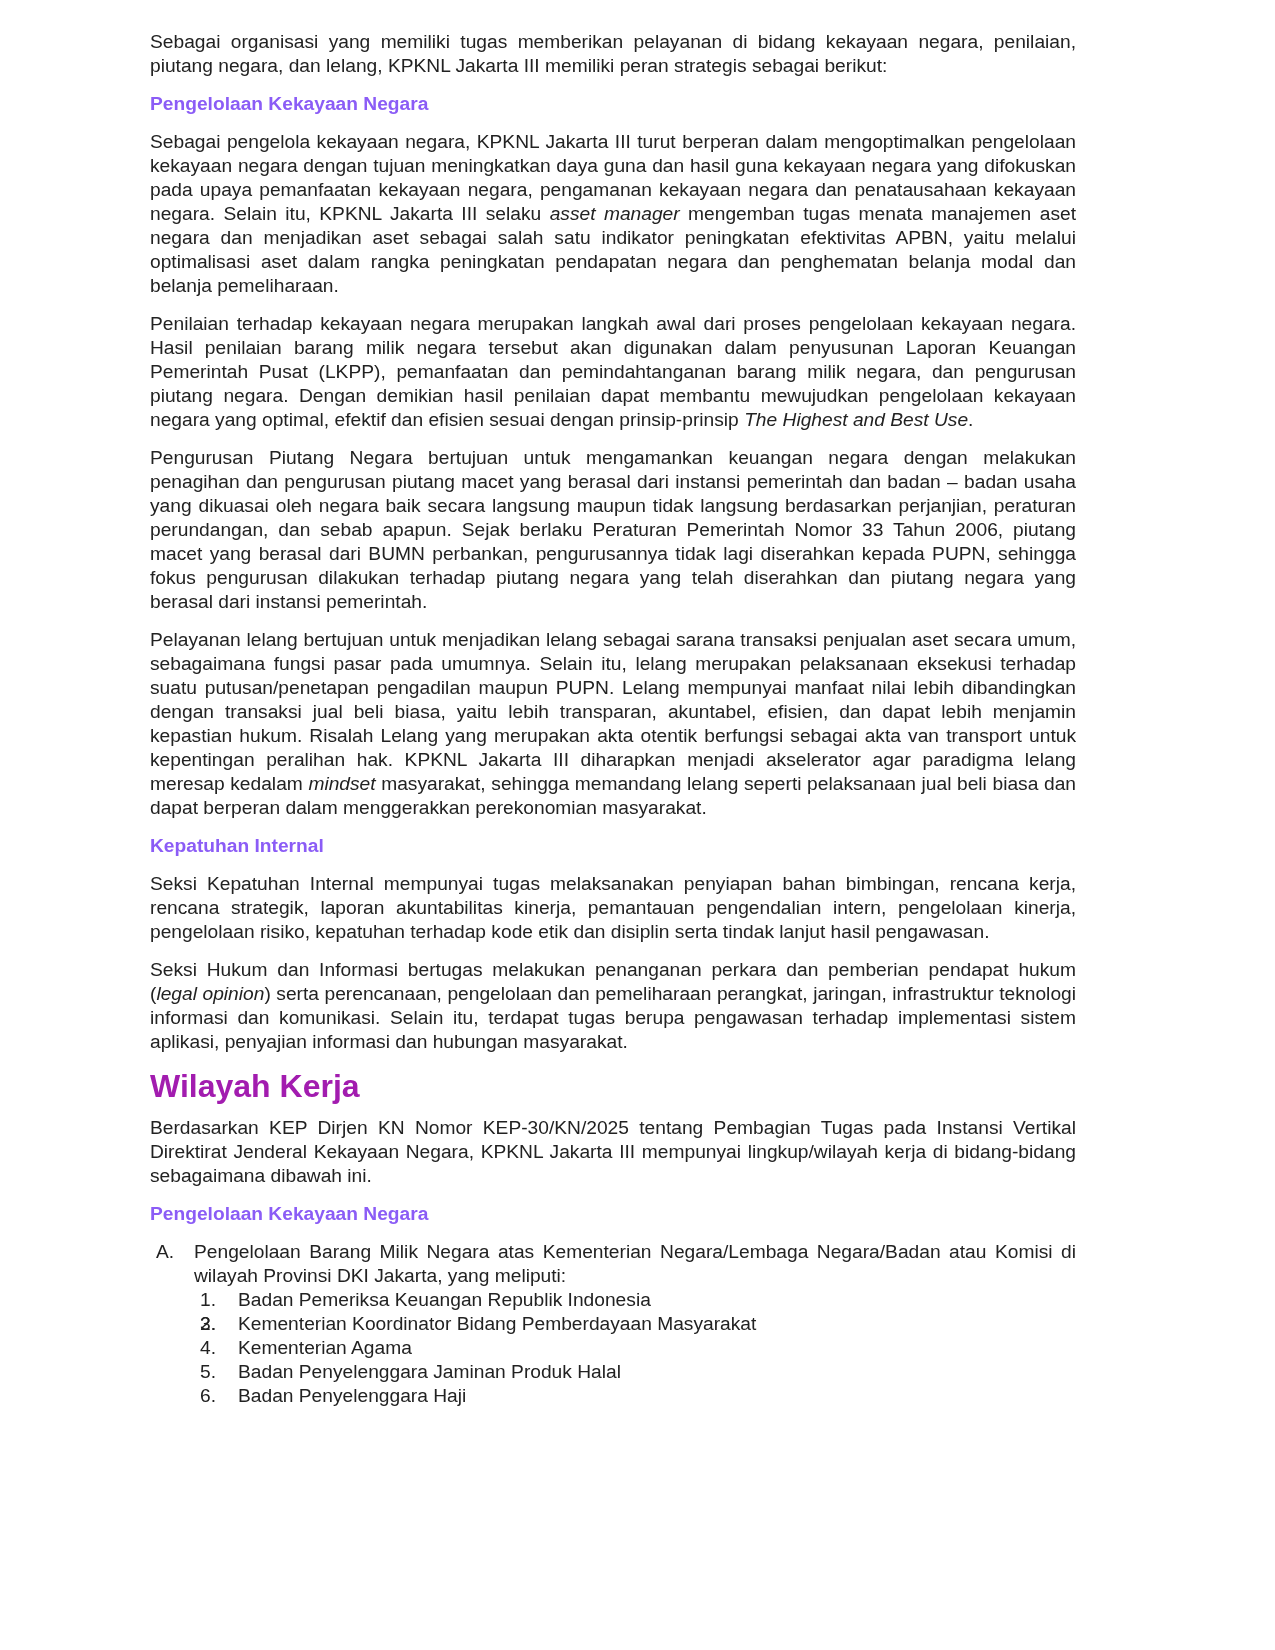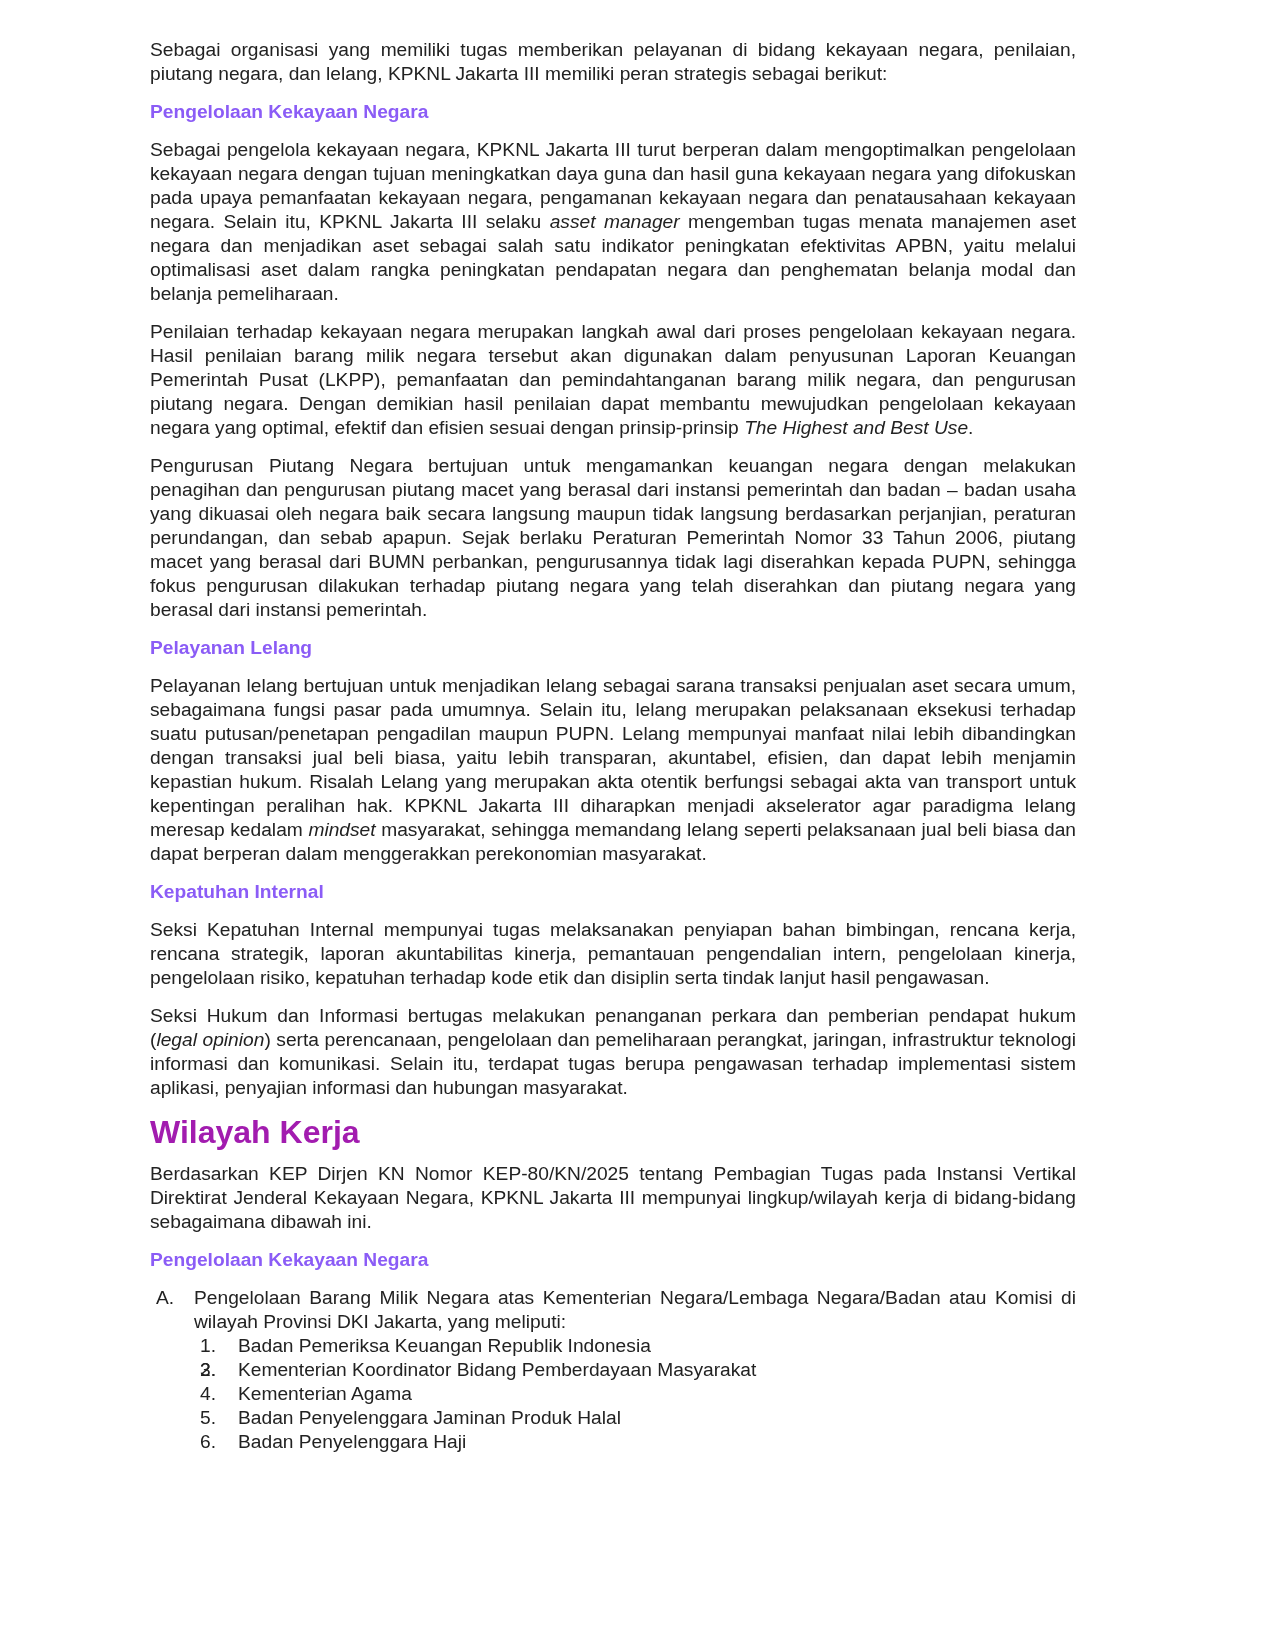--- a/index.html
+++ b/index.html
@@ -1,18 +1,18 @@
 <!DOCTYPE html>
 <html><head>
   <meta charset="utf-8">
   <style>
     html, body { margin: 0; padding: 0; background: #ffffff; }
     body { width: 1275px; height: 1650px; overflow: hidden; position: relative; }
     .page {
-      position: absolute; left: 150px; top: 38px; width: 926px;
+      position: absolute; left: 150px; top: 30px; width: 926px;
       font-family: "Liberation Sans", sans-serif;
       font-size: 19.2px; line-height: 24px; color: #222222;
     }
     p.body { margin: 0 0 14px 0; text-align: justify; text-align-last: left; }
     h3.sub {
       margin: 0 0 14px 0; font-size: 19.2px; line-height: 24px;
       font-weight: bold; color: #8b5cf6;
     }
     h2.big {
       margin: -4px 0 8px 0; font-size: 32px; line-height: 44px;
@@ -33,30 +33,29 @@
 
   <p class="body">Sebagai organisasi yang memiliki tugas memberikan pelayanan di bidang kekayaan negara, penilaian, piutang negara, dan lelang, KPKNL Jakarta III memiliki peran strategis sebagai berikut:</p>
 
   <h3 class="sub">Pengelolaan Kekayaan Negara</h3>
   <p class="body"><span>Sebagai pengelola kekayaan negara, KPKNL Jakarta III turut berperan dalam mengoptimalkan pengelolaan kekayaan negara dengan tujuan meningkatkan daya guna dan hasil guna kekayaan negara yang difokuskan pada upaya pemanfaatan kekayaan negara, pengamanan kekayaan negara dan penatausahaan kekayaan negara. Selain itu, KPKNL Jakarta III selaku </span><em>asset manager</em><span> mengemban tugas menata manajemen aset negara dan menjadikan aset sebagai salah satu indikator peningkatan efektivitas APBN, yaitu melalui optimalisasi aset dalam rangka peningkatan pendapatan negara dan penghematan belanja modal dan belanja pemeliharaan.</span></p>
 
   <p class="body"><span>Penilaian terhadap kekayaan negara merupakan langkah awal dari proses pengelolaan kekayaan negara. Hasil penilaian barang milik negara tersebut akan digunakan dalam penyusunan Laporan Keuangan Pemerintah Pusat (LKPP), pemanfaatan dan pemindahtanganan barang milik negara, dan pengurusan piutang negara. Dengan demikian hasil penilaian dapat membantu mewujudkan pengelolaan kekayaan negara yang optimal, efektif dan efisien sesuai dengan prinsip-prinsip </span><em>The Highest and Best Use</em><span>.</span></p>
 
   <p class="body"><span>Pengurusan Piutang Negara bertujuan untuk mengamankan keuangan negara dengan melakukan penagihan dan pengurusan piutang macet yang berasal dari instansi pemerintah dan badan – badan usaha yang dikuasai oleh negara baik secara langsung maupun tidak langsung berdasarkan perjanjian, peraturan perundangan, dan sebab apapun. Sejak berlaku Peraturan Pemerintah Nomor 33 Tahun 2006, piutang macet yang berasal dari BUMN perbankan, pengurusannya tidak lagi diserahkan kepada PUPN, sehingga fokus pengurusan dilakukan terhadap piutang negara yang telah diserahkan dan piutang negara yang berasal dari instansi pemerintah.</span></p>
 
-  <h3 class="sub">Pelayanan Lelang</h3>
   <p class="body"><span>Pelayanan lelang bertujuan untuk menjadikan lelang sebagai sarana transaksi penjualan aset secara umum, sebagaimana fungsi pasar pada umumnya. Selain itu, lelang merupakan pelaksanaan eksekusi terhadap suatu putusan/penetapan pengadilan maupun PUPN. Lelang mempunyai manfaat nilai lebih dibandingkan dengan transaksi jual beli biasa, yaitu lebih transparan, akuntabel, efisien, dan dapat lebih menjamin kepastian hukum.  Risalah Lelang yang merupakan akta otentik berfungsi sebagai akta van transport untuk kepentingan peralihan hak. KPKNL Jakarta III diharapkan menjadi akselerator agar paradigma lelang meresap kedalam </span><em>mindset</em><span> masyarakat, sehingga memandang lelang seperti pelaksanaan jual beli biasa dan dapat berperan dalam menggerakkan perekonomian masyarakat.</span></p>
 
   <h3 class="sub">Kepatuhan Internal</h3>
   <p class="body"><span>Seksi Kepatuhan Internal mempunyai tugas melaksanakan penyiapan bahan bimbingan, rencana kerja, rencana strategik, laporan akuntabilitas kinerja, pemantauan pengendalian intern, pengelolaan kinerja, pengelolaan risiko, kepatuhan terhadap kode etik dan disiplin serta tindak lanjut hasil pengawasan.</span></p>
 
   <p class="body"><span>Seksi Hukum dan Informasi bertugas melakukan penanganan perkara dan pemberian pendapat hukum (</span><em>legal opinion</em><span>) serta perencanaan, pengelolaan dan pemeliharaan perangkat, jaringan, infrastruktur teknologi informasi dan komunikasi. Selain itu, terdapat tugas berupa pengawasan terhadap implementasi sistem aplikasi, penyajian informasi dan hubungan masyarakat.</span></p>
 
   <h2 class="big">Wilayah Kerja</h2>
-  <p class="body">Berdasarkan KEP Dirjen KN Nomor KEP-80/KN/2025 tentang Pembagian Tugas pada Instansi Vertikal Direktirat Jenderal Kekayaan Negara, KPKNL Jakarta III mempunyai lingkup/wilayah kerja di bidang-bidang sebagaimana dibawah ini.</p>
+  <p class="body">Berdasarkan KEP Dirjen KN Nomor KEP-30/KN/2025 tentang Pembagian Tugas pada Instansi Vertikal Direktirat Jenderal Kekayaan Negara, KPKNL Jakarta III mempunyai lingkup/wilayah kerja di bidang-bidang sebagaimana dibawah ini.</p>
   <h3 class="sub">Pengelolaan Kekayaan Negara</h3>
 
   <ol class="list-a">
     <li>
       <span class="marker">A.</span>
       <span>Pengelolaan Barang Milik Negara atas Kementerian Negara/Lembaga Negara/Badan atau Komisi di wilayah Provinsi DKI Jakarta, yang meliputi:</span>
       <ol class="list-num">
         <li><span class="marker">1.</span><span>Badan Pemeriksa Keuangan Republik Indonesia</span></li>
         <li><span class="marker">2.</span></li>
         <li><span class="marker">3.</span><span>Kementerian Koordinator Bidang Pemberdayaan Masyarakat</span></li>

